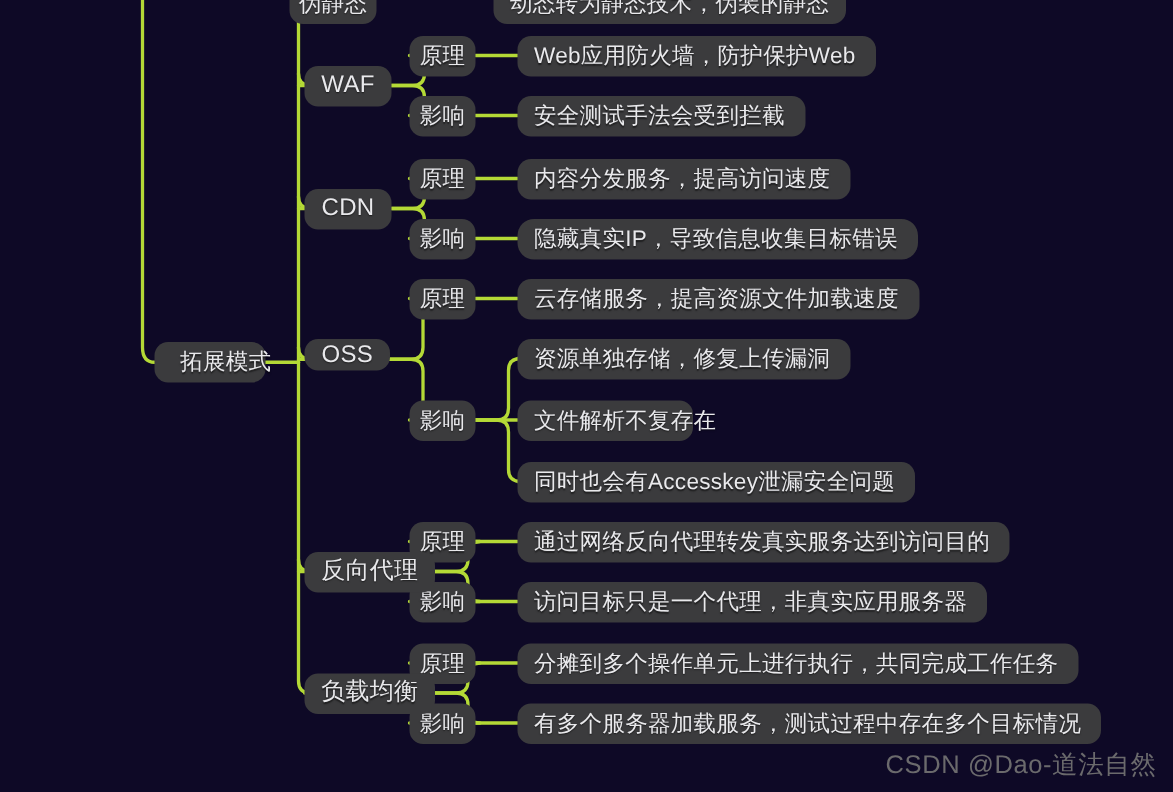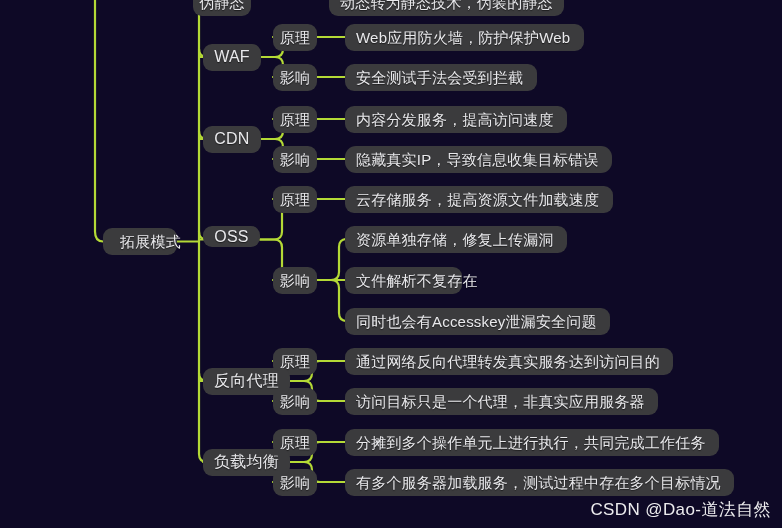--- a/index.html
+++ b/index.html
@@ -54,21 +54,21 @@
   }
   .node.leaf {
     font-size: 15px;
     justify-content: flex-start;
     padding: 0 11px;
   }
   .watermark {
     position: absolute;
     right: 11px;
     bottom: 7px;
-    color: #ffffff;
+    color: #737373;
     font-size: 17px;
     letter-spacing: 0.4px;
     opacity: .92;
     white-space: nowrap;
   }
 </style>
 </head>
 <body>
 
 <div id="canvas">

